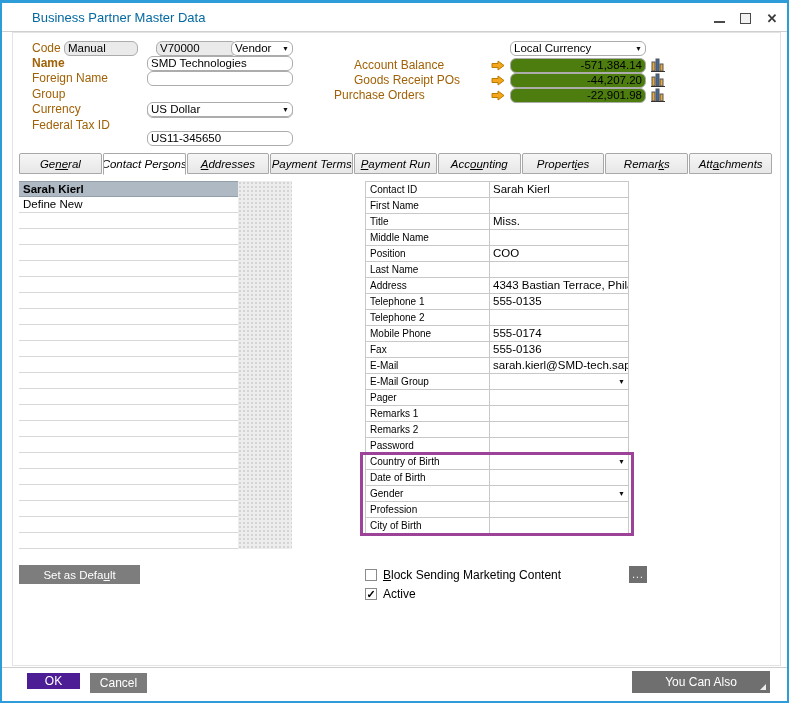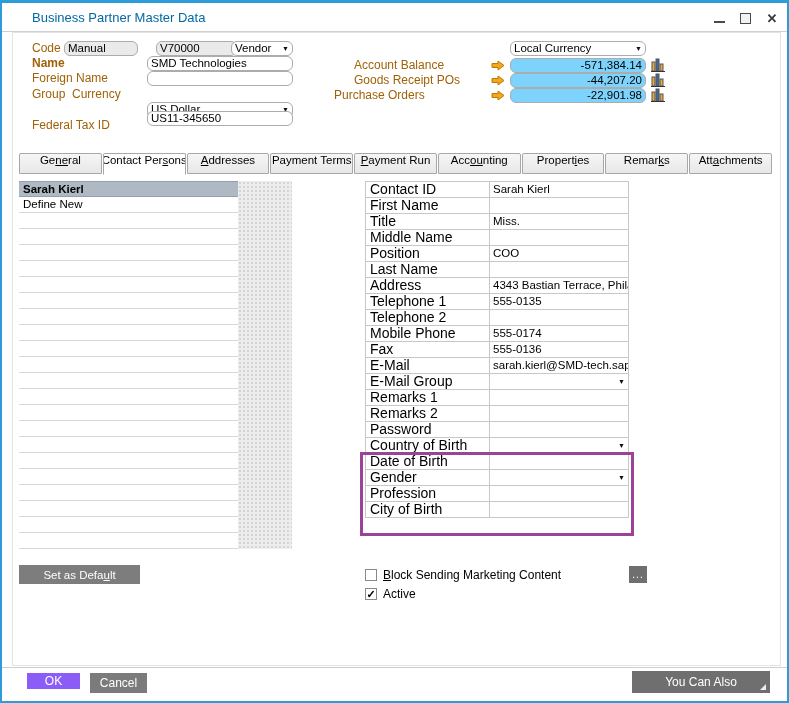--- a/index.html
+++ b/index.html
@@ -8,69 +8,69 @@
     position:relative; width:789px; height:703px; background:#fff;
     border:2px solid #2D9CD9; border-top:3px solid #2D9CD9; overflow:hidden;
   }
   .lbl { position:absolute; font-size:12px; color:#a16207; height:15px; line-height:15px; white-space:nowrap; }
   .field {
     position:absolute; height:15px; font-size:11.5px; line-height:13px; color:#000;
     border:1px solid #ACACAC; border-radius:6px; background:#fff; padding:0 3px;
     white-space:nowrap; overflow:hidden;
   }
   .field.ro { background:#EAEAEA; }
-  .field.num { text-align:right; background:#7dd3fc; }
+  .field.num { text-align:right; background:#4d7c0f; }
   .drop .arrow { position:absolute; right:3px; top:3px; font-size:7px; color:#111; line-height:8px; }
   .hline { position:absolute; left:0; width:789px; height:1px; background:#CFCFCF; }
   .frame { position:absolute; left:10px; top:29px; width:769px; height:634px; border:1px solid #E3E3E3; }
 
   
   #titlebar { position:absolute; left:0; top:0; width:100%; height:28px; background:#fff; }
   #title { position:absolute; left:30px; top:7px; font-size:13px; color:#0369a1; }
   .winbtn { position:absolute; top:8px; width:16px; height:16px; cursor:default; }
   #btn-min .bar { position:absolute; left:2px; top:10px; width:11px; height:2px; background:#4A4A4A; }
   #btn-max .box { position:absolute; left:2px; top:2px; width:11px; height:11px; border:1.5px solid #4A4A4A; background:#F2F2F2; }
   #btn-close { font-size:13px; font-weight:bold; color:#3A3A3A; text-align:center; line-height:16px; }
 
   
   #tabstrip { position:absolute; left:17px; top:150px; width:754px; height:21px; display:flex; }
   .tab {
     flex:1; height:21px; margin-right:1px; background:linear-gradient(#F6F6F6,#E7E7E7);
     border:1px solid #A8A8A8; border-radius:2px 2px 0 0; font-size:11.5px; color:#000;
-    display:flex; justify-content:center; white-space:nowrap; overflow:hidden;
+    display:flex; align-items:center; justify-content:center; white-space:nowrap; overflow:hidden;font-style:italic;
   }
   .tab.active { background:#fff; border-bottom-color:#fff; height:22px; z-index:2; }
   .mn { text-decoration:underline; }
 
   
   #contact-list { position:absolute; left:17px; top:178px; width:219px; background:#fff; }
   .list-row { height:16px; border-bottom:1px solid #D8D8D8; font-size:11.5px; line-height:15px; padding:0 4px; color:#000; white-space:nowrap; overflow:hidden; }
   .list-row.selected { background:#AEB9C4; font-weight:bold; border-top:1px solid #93A0AB; border-bottom:1px solid #93A0AB; }
   #list-dotted {
     position:absolute; left:236px; top:178px; width:54px; height:368px; background:#EDEDED;
     background-image:radial-gradient(#D4D4D4 0.8px, transparent 0.8px); background-size:4px 4px;
   }
 
   
   #detail-table { position:absolute; left:363px; top:178px; width:264px; border:1px solid #C8C8C8; border-bottom:none; background:#fff; }
   .drow { position:relative; height:16px; border-bottom:1px solid #C8C8C8; display:flex; }
-  .dlabel { width:124px; border-right:1px solid #C8C8C8; font-size:14px; line-height:15px; padding:0 4px; white-space:nowrap; overflow:hidden; }
+  .dlabel { width:124px; border-right:1px solid #C8C8C8; font-size:10px; line-height:15px; padding:0 4px; white-space:nowrap; overflow:hidden; }
   .dvalue { position:relative; width:138px; font-size:11.5px; line-height:15px; padding:0 3px; white-space:nowrap; overflow:hidden; }
   .dvalue .arrow { position:absolute; right:3px; top:4px; font-size:7px; line-height:8px; color:#111; }
   #highlight-box { position:absolute; left:358px; top:449px; width:274px; height:84px; border:3px solid #9C4399; z-index:5; pointer-events:none; }
 
   
   .gbtn { position:absolute; color:#fff; font-size:11.5px; display:flex; align-items:center; justify-content:center; cursor:default; }
   #set-default { left:17px; top:562px; width:121px; height:19px; background:#7D7D7D; }
   #more-btn { left:627px; top:563px; width:18px; height:17px; background:#6F6F6F; font-size:10px; letter-spacing:1px; }
   .checkbox { position:absolute; width:12px; height:12px; border:1px solid #8A8A8A; background:#fff; font-size:11px; line-height:11px; text-align:center; color:#000; font-weight:bold; }
   .cklabel { position:absolute; font-size:12px; line-height:13px; color:#000; white-space:nowrap; }
 
   
-  #ok-btn { left:25px; top:670px; width:53px; height:16px; background:#8b5cf6; font-size:12px; }
+  #ok-btn { left:25px; top:670px; width:53px; height:16px; background:#4c1d95; font-size:12px; }
   #cancel-btn { left:88px; top:670px; width:57px; height:20px; background:#7B7B7B; font-size:12px; }
   #yca-btn { left:630px; top:668px; width:138px; height:22px; background:#6F6F6F; font-size:12px; }
   #yca-corner { position:absolute; right:4px; bottom:3px; width:0; height:0; border-left:6px solid transparent; border-bottom:6px solid #EDEDED; }
 
   .icon-svg { position:absolute; }
 </style>
 </head>
 <body>
 
 <div id="window">
@@ -103,28 +103,28 @@
 
   <div class="lbl" style="left:30px; top:68px;">Foreign Name</div>
   <div class="field" style="left:145px; top:68px; width:146px;"></div>
 
   <div class="lbl" style="left:30px; top:84px;">Group</div>
   <div class="field drop" style="left:145px; top:100px; width:146px;">
     <span>General Supplies</span>
     <span class="arrow">▼</span>
   </div>
 
-  <div class="lbl" style="left:30px; top:84px;margin-left:40px;">Currency</div>
+  <div class="lbl" style="left:30px; top:99px;">Currency</div>
   <div class="field drop" style="left:145px; top:99px; width:146px;">
     <span>US Dollar</span>
     <span class="arrow">▼</span>
   </div>
 
   <div class="lbl" style="left:30px; top:115px;">Federal Tax ID</div>
-  <div class="field" style="left:145px; top:108px; width:146px;">US11-345650</div>
+  <div class="field" style="left:145px; top:128px; width:146px;">US11-345650</div>
 
   <div class="field drop" style="left:508px; top:38px; width:136px;">
     <span>Local Currency</span>
     <span class="arrow">▼</span>
   </div>
 
   <div class="lbl" style="left:352px; top:55px;">Account Balance</div>
   <svg class="icon-svg" style="left:489px; top:57px;" width="14" height="11" viewBox="0 0 14 11">
       <path d="M1 3.5h6V1l6 4.5L7 10V7.5H1z" fill="#F4A71D" stroke="#B97B00" stroke-width="1"></path>
     </svg>
@@ -264,20 +264,24 @@
       </div>
     <div class="drow">
         <div class="dlabel">E-Mail</div>
         <div class="dvalue">sarah.kierl@SMD-tech.sap.com</div>
       </div>
     <div class="drow">
         <div class="dlabel">E-Mail Group</div>
         <div class="dvalue"><span></span><span class="arrow">▼</span></div>
       </div>
     <div class="drow">
+        <div class="dlabel">Pager</div>
+        <div class="dvalue"></div>
+      </div>
+    <div class="drow">
         <div class="dlabel">Remarks 1</div>
         <div class="dvalue"></div>
       </div>
     <div class="drow">
         <div class="dlabel">Remarks 2</div>
         <div class="dvalue"></div>
       </div>
     <div class="drow">
         <div class="dlabel">Password</div>
         <div class="dvalue"></div>

